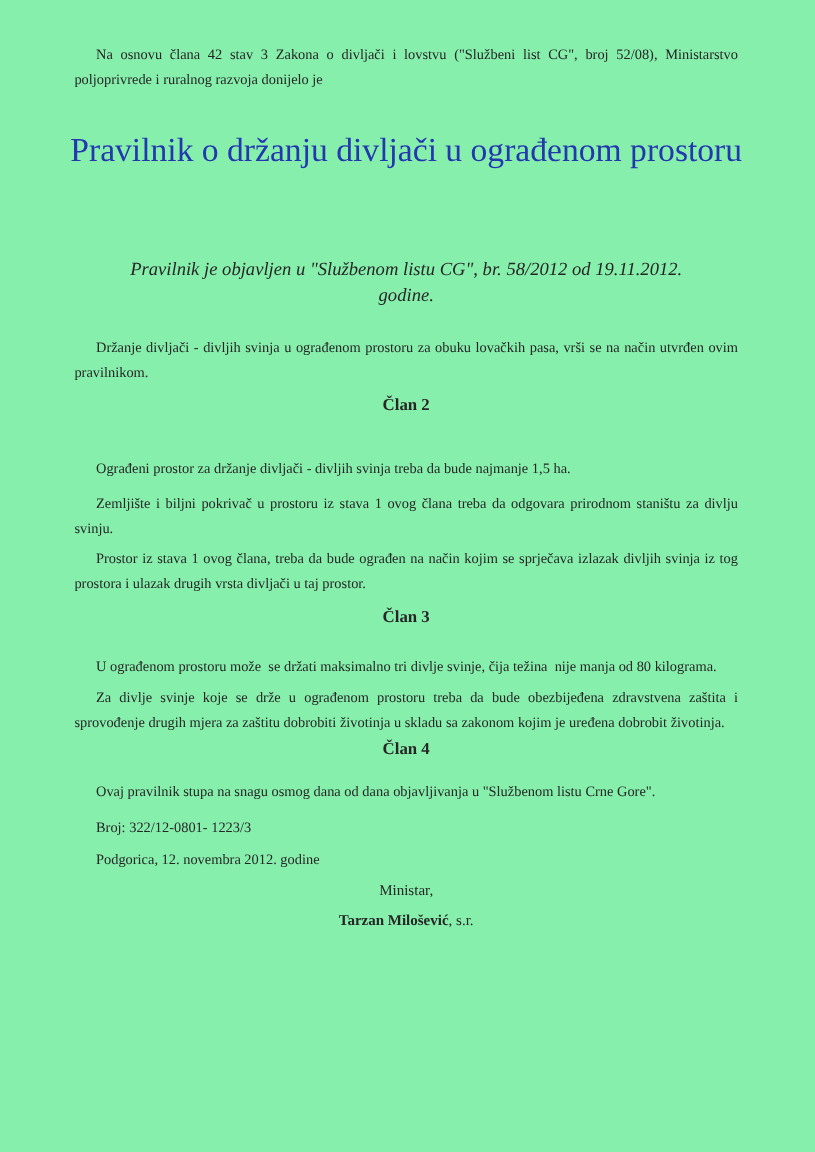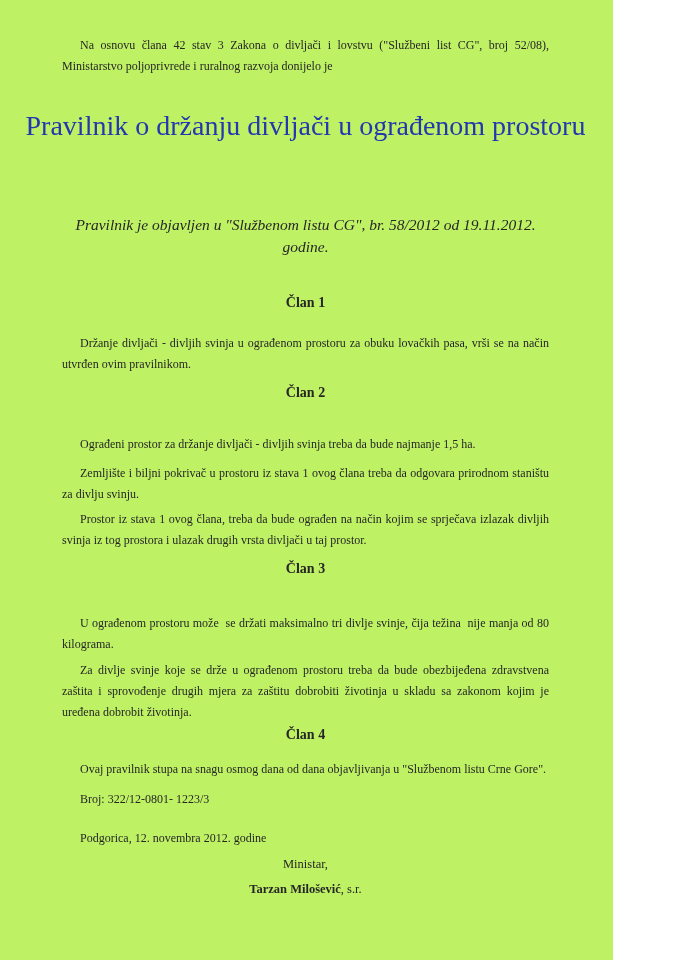--- a/index.html
+++ b/index.html
@@ -2,25 +2,25 @@
 <html><head>
 <meta charset="utf-8">
 <style>
   html, body {
     margin: 0;
     padding: 0;
     background: #ffffff;
   }
   .page {
     position: relative;
-    width: 613px;
+    width: 679px;
     height: 960px;
     box-sizing: border-box;
     padding: 35px 64px 0 62px;
-    background: #bef264;
+    background: #86efac;
     font-family: "Liberation Serif", serif;
     color: #262626;
     overflow: hidden;
   }
   .body {
     font-size: 12px;
     line-height: 21px;
     text-align: justify;
     margin: 0;
   }
@@ -55,41 +55,40 @@
     font-size: 12.5px;
     line-height: 21px;
     text-align: center;
     margin: 0;
   }
   .sig strong { font-weight: 700; }
   
   .mt3  { margin-top: 3px; text-align: center; }
   .mt4  { margin-top: 4px; }
   .mt5  { margin-top: 5px; }
-  .mt6  { margin-top: 18px; }
+  .mt6  { margin-top: 6px; }
   .mt8  { margin-top: 8px; }
   .mt9  { margin-top: 9px; }
   .mt15 { margin-top: 15px; }
-  .mt17 { margin-top: 35px; }
+  .mt17 { margin-top: 21px; }
   .mt19 { margin-top: 32px; }
   .mt21 { margin-top: 21px; }
   .mt36 { margin-top: 36px; }
 </style>
 </head>
 <body>
 
 <div class="page">
 
   <p class="body indent">Na osnovu člana 42 stav 3 Zakona o divljači i lovstvu ("Službeni list CG", broj 52/08), Ministarstvo poljoprivrede i ruralnog razvoja donijelo je</p>
 
   <h1 class="title">Pravilnik o držanju divljači u ograđenom prostoru</h1>
 
   <p class="pubnote">Pravilnik je objavljen u "Službenom listu CG", br. 58/2012 od 19.11.2012. godine.</p>
 
-  <h2 class="clan mt36">Član 1</h2>
   <p class="body indent mt21">Držanje divljači - divljih svinja u ograđenom prostoru za obuku lovačkih pasa, vrši se na način utvrđen ovim pravilnikom.</p>
 
   <h2 class="clan mt9">Član 2</h2>
   <p class="body indent mt19">Ograđeni prostor za držanje divljači - divljih svinja treba da bude najmanje 1,5 ha.</p>
   <p class="body indent mt8">Zemljište i biljni pokrivač u prostoru iz stava 1 ovog člana treba da odgovara prirodnom staništu za divlju svinju.</p>
   <p class="body indent mt4">Prostor iz stava 1 ovog člana, treba da bude ograđen na način kojim se sprječava izlazak divljih svinja iz tog prostora i ulazak drugih vrsta divljači u taj prostor.</p>
 
   <h2 class="clan mt9">Član 3</h2>
   <p class="body indent prewrap mt17">U ograđenom prostoru može  se držati maksimalno tri divlje svinje, čija težina  nije manja od 80 kilograma.</p>
   <p class="body indent mt5">Za divlje svinje koje se drže u ograđenom prostoru treba da bude obezbijeđena zdravstvena zaštita i sprovođenje drugih mjera za zaštitu dobrobiti životinja u skladu sa zakonom kojim je uređena dobrobit životinja.</p>

